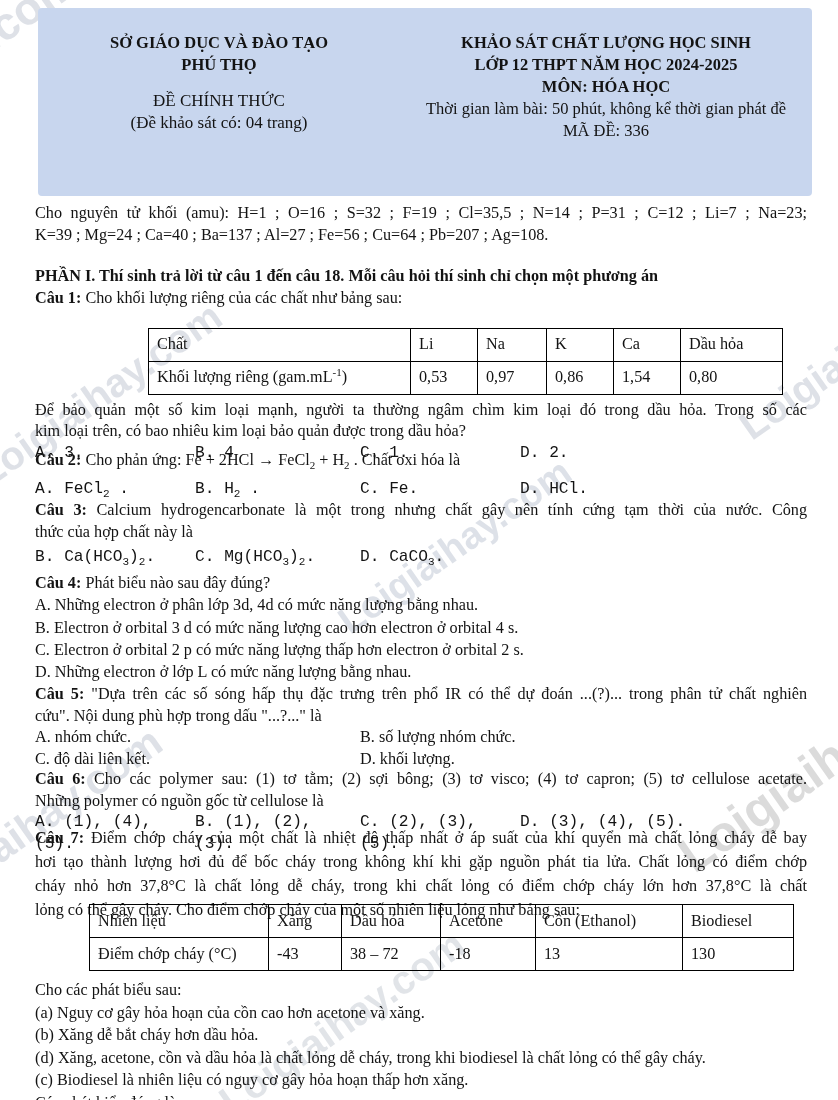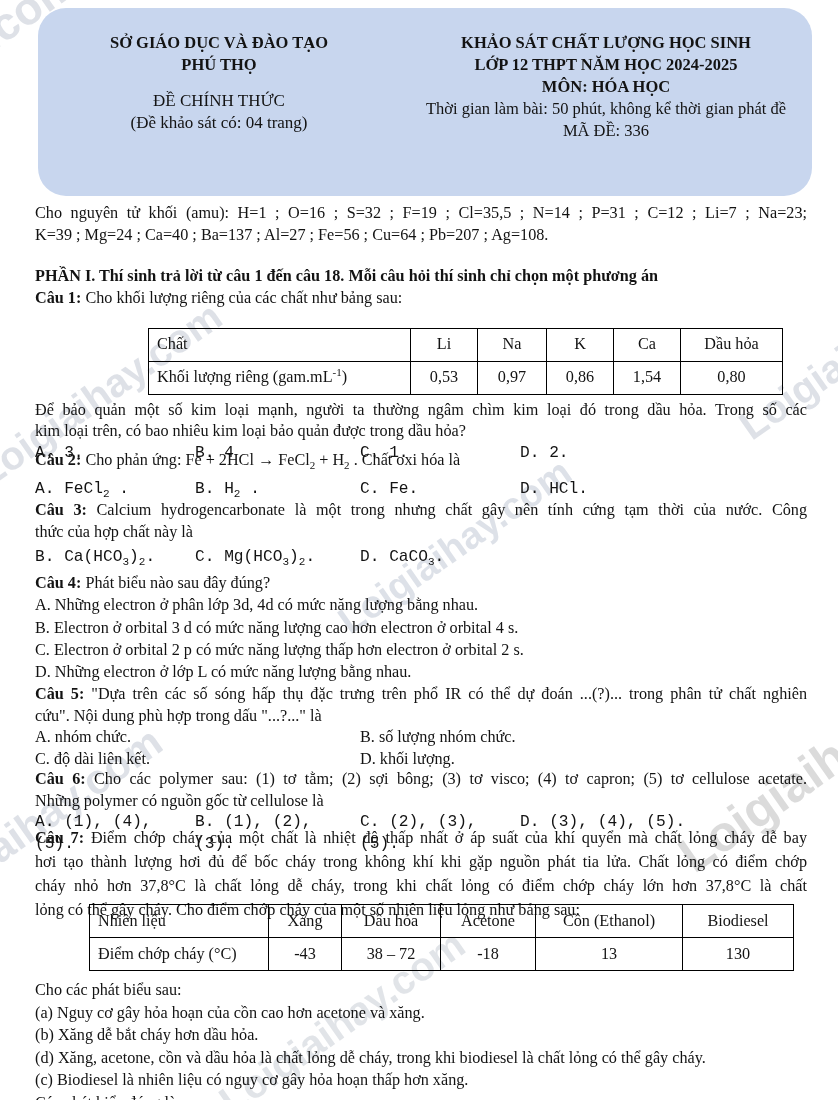--- a/index.html
+++ b/index.html
@@ -15,21 +15,21 @@
   .wm-a{left:-230px;top:45px;font-size:46px;}
   .wm-b{left:-45px;top:372px;font-size:40px;}
   .wm-c{left:318px;top:525px;font-size:38px;color:rgba(165,176,194,0.38);}
   .wm-d{left:718px;top:325px;font-size:40px;}
   .wm-e{left:652px;top:728px;font-size:50px;}
   .wm-f{left:-118px;top:800px;font-size:42px;}
   .wm-g{left:198px;top:1000px;font-size:40px;color:rgba(170,178,190,0.35);}
 
   
   .hdr-box{position:absolute;z-index:1;left:38px;top:8px;width:774px;height:188px;
-           background:#c8d6ee;border-radius:28px;display:flex;padding-top:24px;box-sizing:border-box;}
+           background:#c8d6ee;border-radius:4px;display:flex;padding-top:24px;box-sizing:border-box;}
   .hdr-col{display:flex;flex-direction:column;align-items:center;text-align:center;}
   .hdr-left{width:362px;}
   .hdr-right{width:412px;}
   .hl{font-size:16.5px;line-height:22px;}
   .hb{font-weight:bold;}
   .hdr-gap{height:14px;}
   .hl-big{font-size:17px;line-height:22px;}
 
   
   .blk{position:absolute;z-index:1;left:35px;width:772px;font-size:16.2px;}
@@ -40,21 +40,21 @@
   sub{font-size:11px;line-height:0;}
   sup{font-size:11px;line-height:0;}
 
   .opt4{display:grid;grid-template-columns:160px 165px 160px 1fr;line-height:21.5px;font-family:Liberation Mono, monospace;}
   .opt2{display:grid;grid-template-columns:325px 1fr;line-height:21.5px;}
   .opt-tall{line-height:29px;}
 
   
   table.xtab{border-collapse:collapse;background:transparent;}
   table.xtab td{border:1.6px solid #000;font-size:16.2px;padding:3px 8px;height:26px;}
-  td.cc{text-align:center;}
+  td.cc{}
   td.lc{text-align:left;}
   .t1{margin-left:113px;}
   .t2{margin-left:54px;}
 </style>
 </head>
 <body>
 
 <div class="page">
 
   <div class="wm wm-blue wm-a">Loigiaihay.com</div>

